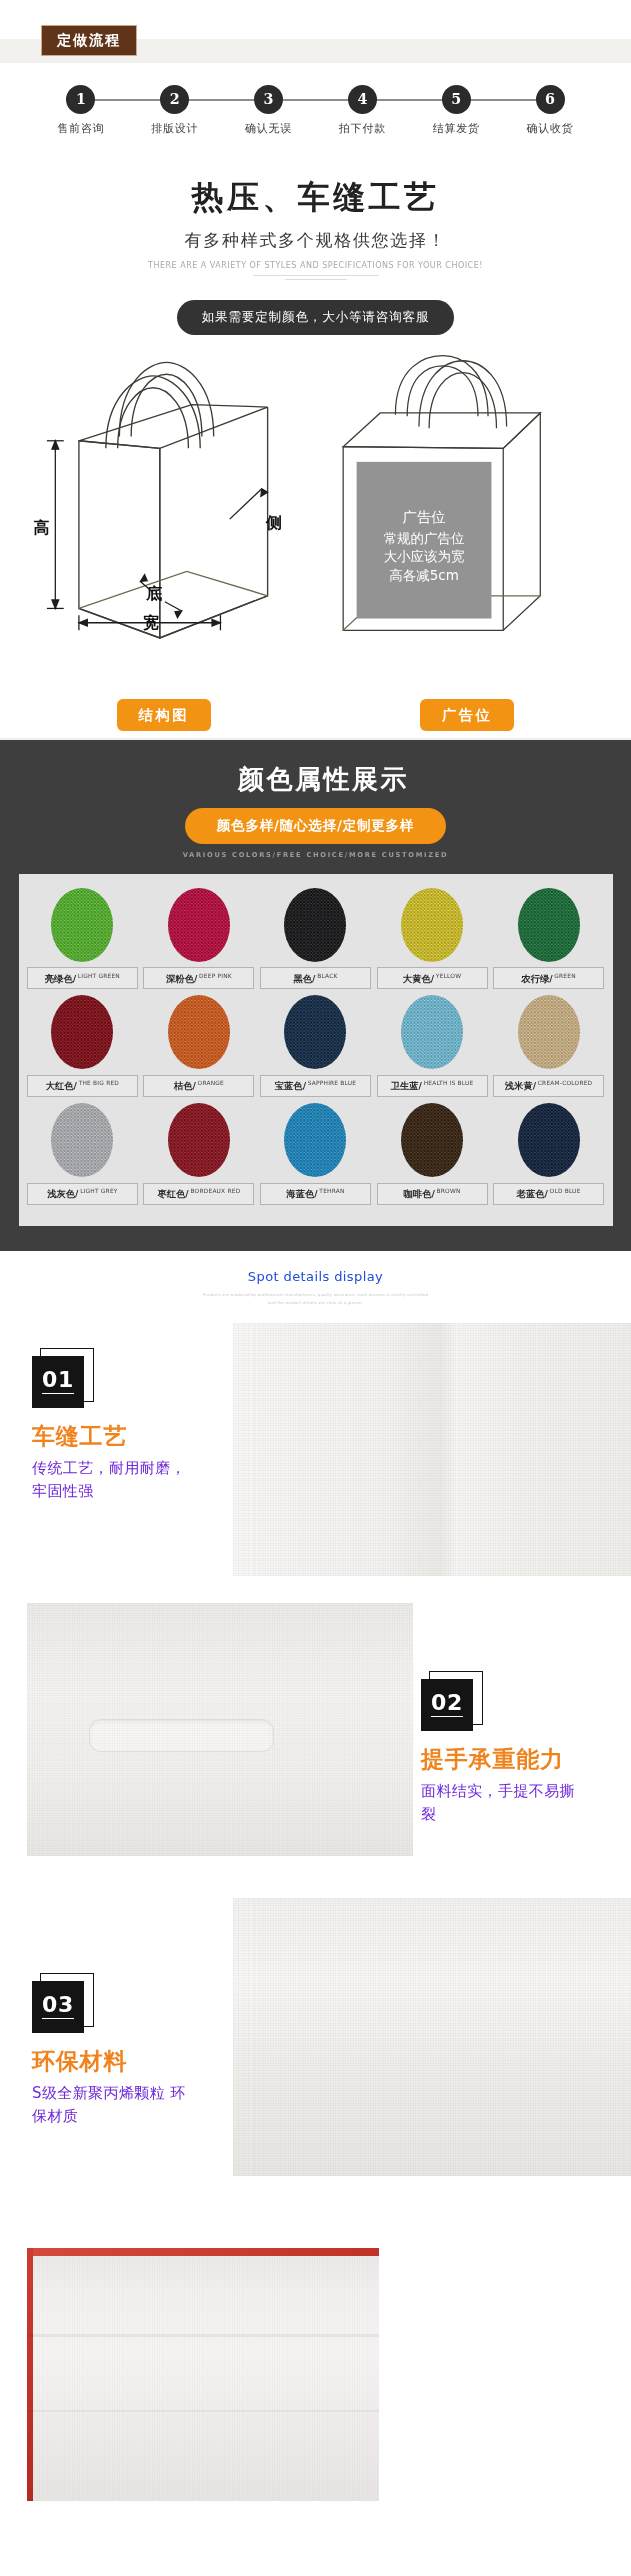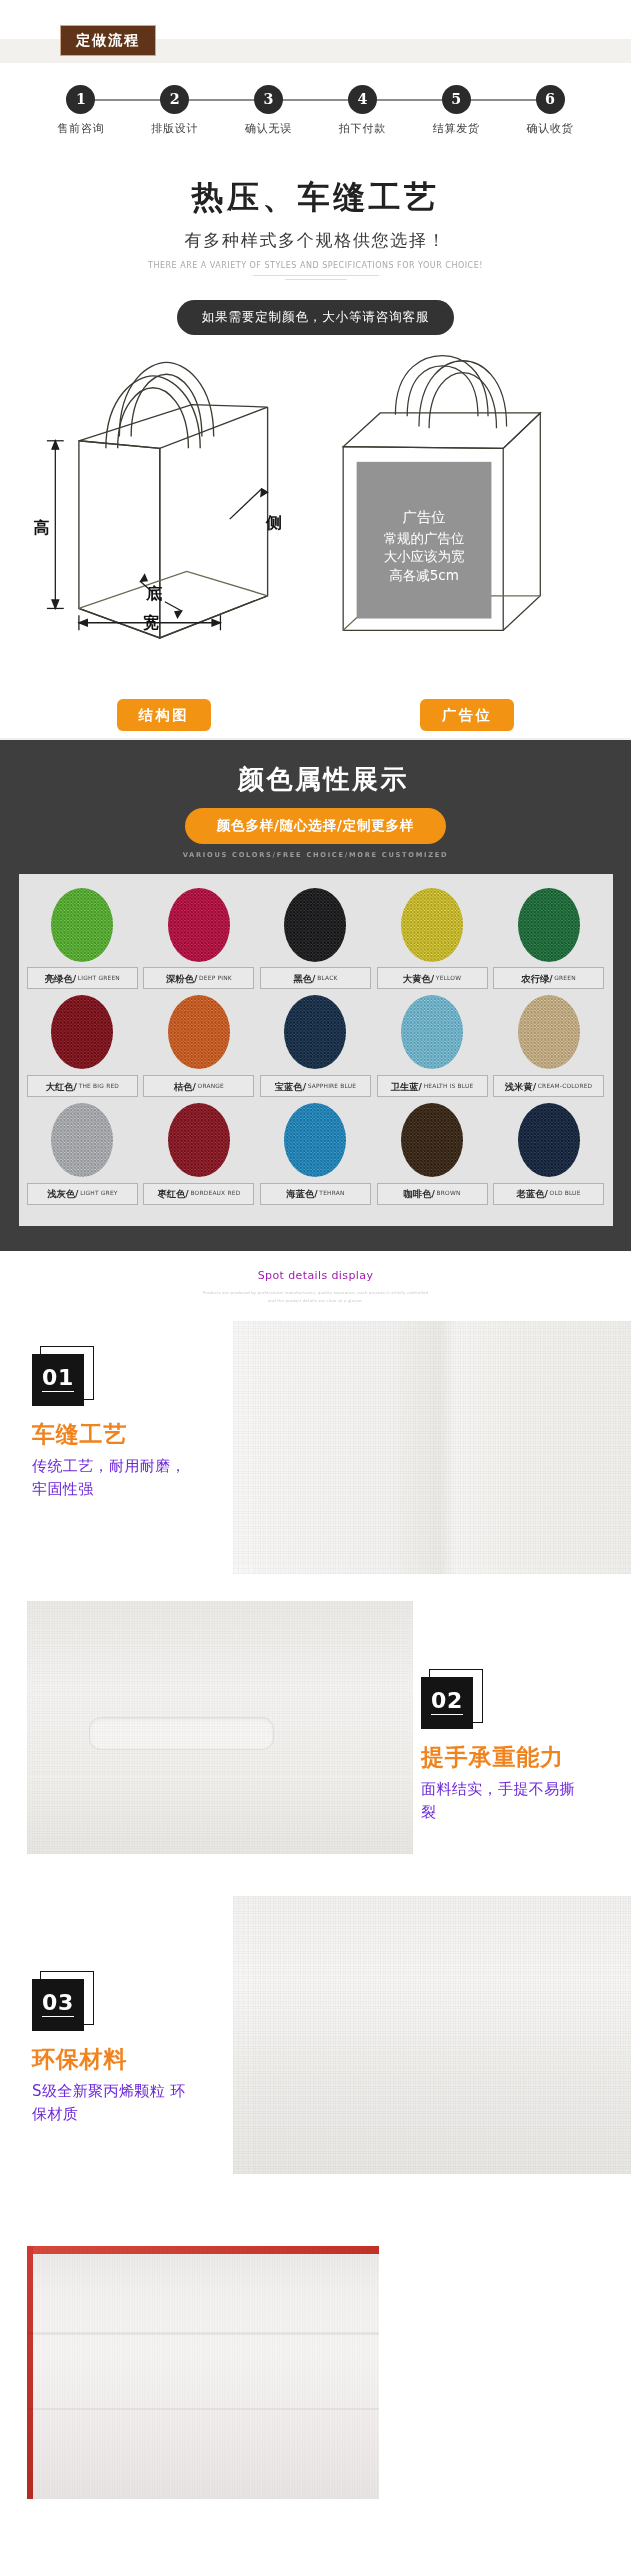--- a/index.html
+++ b/index.html
@@ -13,21 +13,21 @@
   .page { width:631px; position:relative; }
 
   
   .sec-process { background:#ffffff; padding-bottom:11.8px; position:relative; }
   .proc-stripe {
     position:absolute; left:0; top:39px; width:631px; height:23.6px;
     background:#f3f1ed;
   }
   .proc-tag {
     position:relative; z-index:2;
-    margin-left:60px; display:inline-block;
+    margin-left:41px; display:inline-block;
     background:#5f3418; color:#ffffff;
     font-size:14.3px; font-weight:bold; letter-spacing:1.7px;
     padding:6.7px 15px 7.6px 15px;
     margin-top:25px;
     border:0.8px solid #caa98f;
     line-height:1;
   }
   .steps {
     position:relative;
     margin:29px 34px 0 34px;
@@ -109,29 +109,29 @@
   .sw-row { display:flex; justify-content:space-between; margin-bottom:5.9px; }
   .sw { width:111px; text-align:center; }
   .sw-dot {
     width:62px; height:74px; border-radius:50%;
     margin:0 auto 5.9px auto;
     background-size:3.4px 3.4px;
   }
   .sw-cap {
     border:0.8px solid #b3b3b3; background:#e9e9e9;
     font-size:8.4px; color:#2c2c2c; padding:4.2px 1.7px; line-height:1.2;
-    display:flex; align-items:center; justify-content:center; gap:1.7px;
+    display:flex; justify-content:center; gap:1.7px;
     height:22px;
   }
   .sw-cn { font-size:9.3px; font-weight:bold; }
   .sw-en { font-size:5.9px; color:#444; letter-spacing:0.2px; }
 
   
   .sec-spot { background:#fff; padding:18.5px 0 0 0; text-align:center;}
-  .spot-title { font-size:11px; color:#a21caf; letter-spacing:0.4px;}
+  .spot-title { font-size:13px; color:#1d4ed8; letter-spacing:0.4px;}
   .spot-en1 { font-size:3.8px; color:#c7c7c7; margin-top:7.6px; letter-spacing:0.2px;}
   .spot-en2 { font-size:3.8px; color:#c7c7c7; margin-top:2.5px; letter-spacing:0.2px;}
 
   
   .feature { position:relative; width:631px; }
   .f-photo { position:absolute; overflow:hidden; }
   .badge {
     position:relative; width:52px; height:52px; background:#141414;
     display:flex; align-items:center; justify-content:center;
   }

